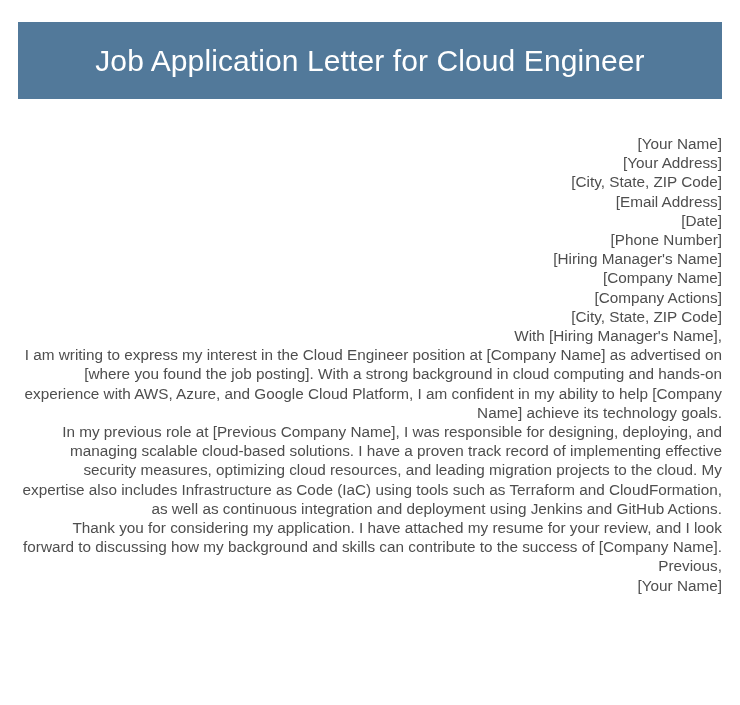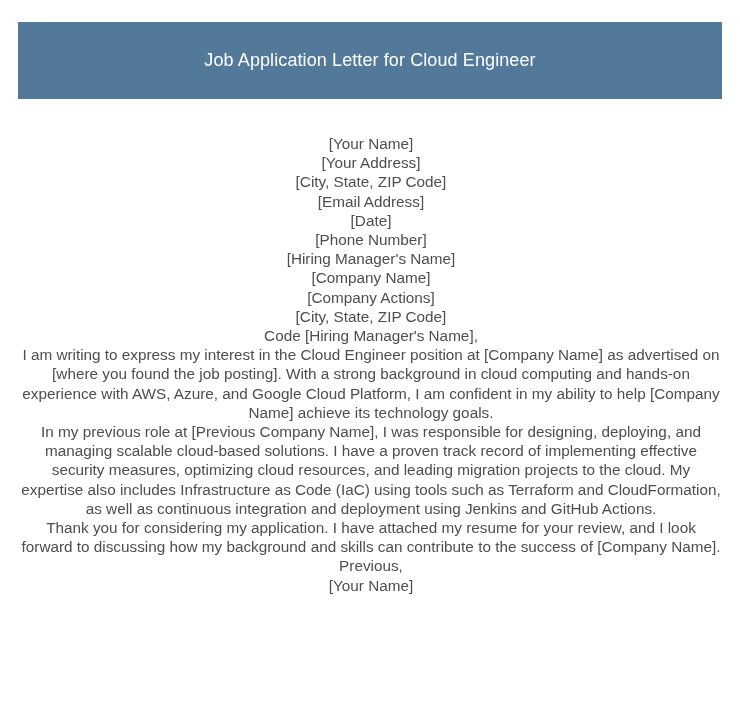--- a/index.html
+++ b/index.html
@@ -30,21 +30,21 @@
     height: 77px;
     background: #52799a;
     display: flex;
     align-items: center;
     justify-content: center;
     box-sizing: border-box;
   }
   .header-title {
     color: #ffffff;
     font-family: "Liberation Sans", sans-serif;
-    font-size: 18px;
+    font-size: 30px;
     font-weight: 400;
     line-height: 1.2;
     letter-spacing: 0.1px;
     text-align: center;
     white-space: nowrap;
   }
 
   
   .letter-body {
     position: absolute;
@@ -55,21 +55,21 @@
     font-size: 15.3px;
     line-height: 19.2px;
     color: #4e4e4e;
   }
   .letter-line {
     margin: 0;
     padding: 0;
     font-size: 15.3px;
     line-height: 19.2px;
     color: #4e4e4e;
-    text-align: center;
+    text-align: right;
     white-space: normal;
     word-spacing: 0px;
   }
 </style>
 </head>
 <body>
 
 <div class="page">
 
   <div class="header-banner">
@@ -80,21 +80,21 @@
     <p class="letter-line">[Your Name]</p>
     <p class="letter-line">[Your Address]</p>
     <p class="letter-line">[City, State, ZIP Code]</p>
     <p class="letter-line">[Email Address]</p>
     <p class="letter-line">[Date]</p>
     <p class="letter-line">[Phone Number]</p>
     <p class="letter-line">[Hiring Manager's Name]</p>
     <p class="letter-line">[Company Name]</p>
     <p class="letter-line">[Company Actions]</p>
     <p class="letter-line">[City, State, ZIP Code]</p>
-    <p class="letter-line">Code [Hiring Manager's Name],</p>
+    <p class="letter-line">With [Hiring Manager's Name],</p>
     <p class="letter-line">I am writing to express my interest in the Cloud Engineer position at [Company Name] as advertised on [where you found the job posting]. With a strong background in cloud computing and hands-on experience with AWS, Azure, and Google Cloud Platform, I am confident in my ability to help [Company Name] achieve its technology goals.</p>
     <p class="letter-line">In my previous role at [Previous Company Name], I was responsible for designing, deploying, and managing scalable cloud-based solutions. I have a proven track record of implementing effective security measures, optimizing cloud resources, and leading migration projects to the cloud. My expertise also includes Infrastructure as Code (IaC) using tools such as Terraform and CloudFormation, as well as continuous integration and deployment using Jenkins and GitHub Actions.</p>
     <p class="letter-line">Thank you for considering my application. I have attached my resume for your review, and I look forward to discussing how my background and skills can contribute to the success of [Company Name].</p>
     <p class="letter-line">Previous,</p>
     <p class="letter-line">[Your Name]</p>
   </div>
 
 </div>
 
 </body></html>

